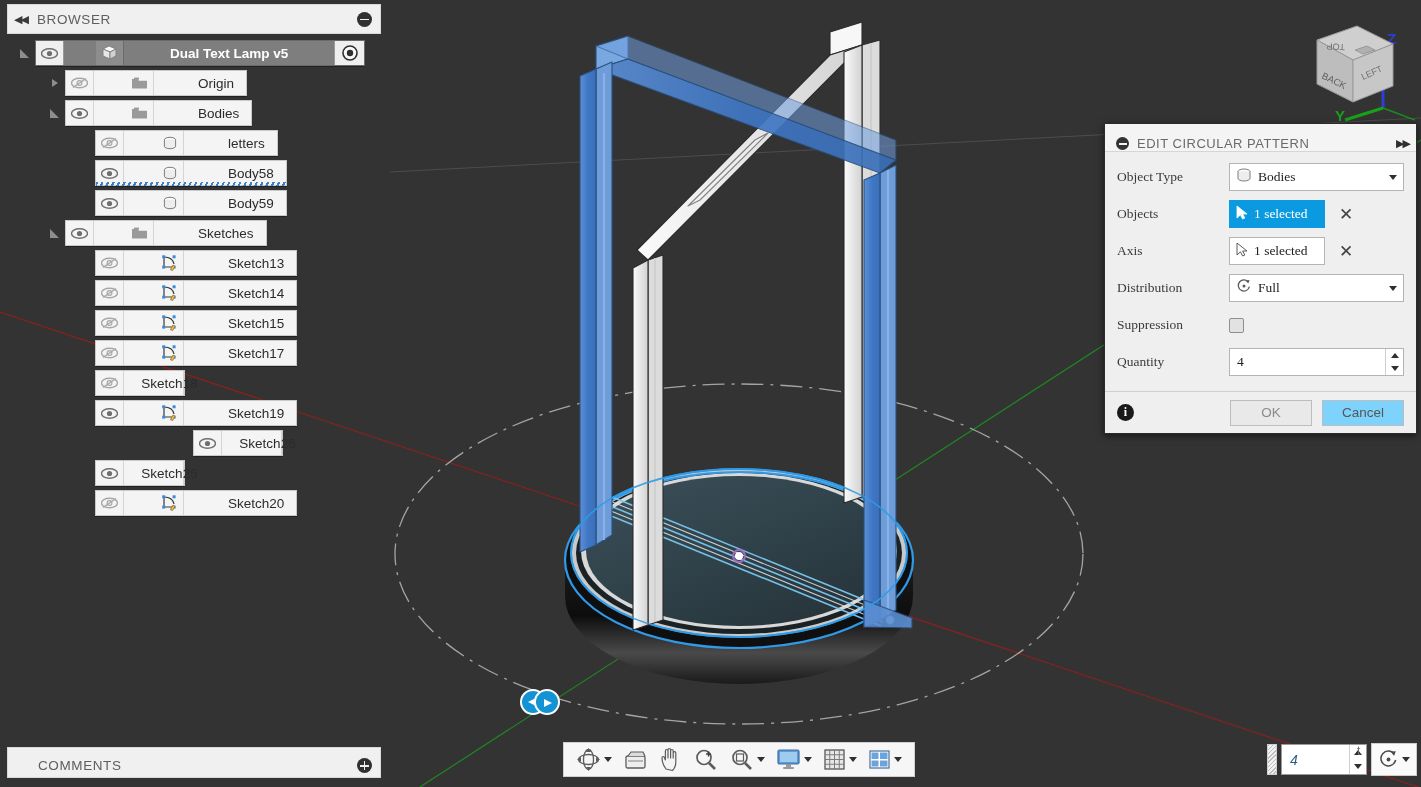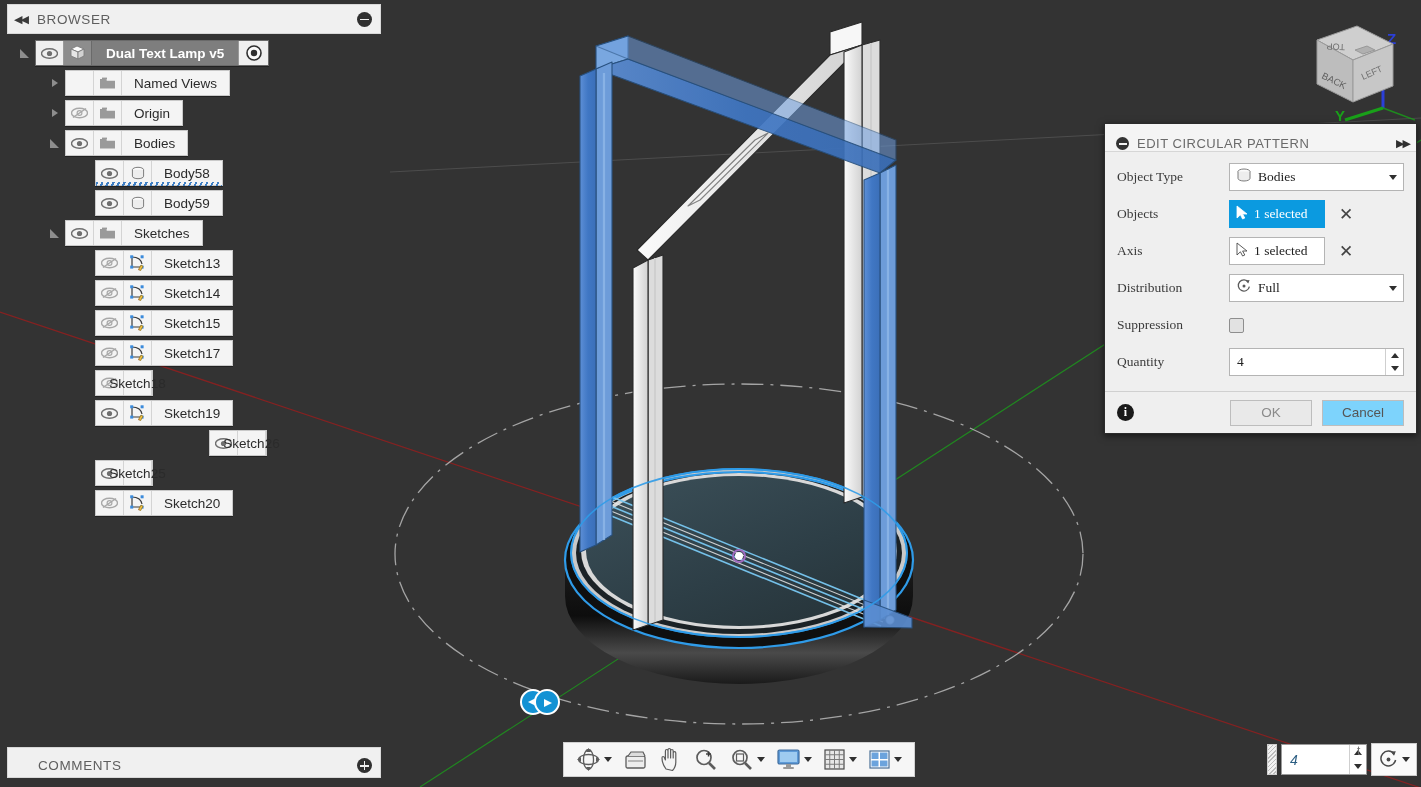--- a/index.html
+++ b/index.html
@@ -56,20 +56,21 @@
   }
   .twisty.open::after {
     content: ""; position: absolute; left: 1px; top: 2px;
     width: 0; height: 0;
     border-bottom: 9px solid #8e8e8e; border-right: 9px solid transparent;
   }
   .row-body {
     display: flex; align-items: stretch; height: 26px;
     background: #f4f4f4; border: 1px solid #c9c9c9;
     box-shadow: 0 1px 0 rgba(0,0,0,.35);
+    gap: 32px;
   }
   .cell-eye, .cell-icon {
     width: 28px; display: flex; align-items: center; justify-content: center;
     border-right: 1px solid #d4d4d4; flex: 0 0 auto;
   }
   .row-label { display: flex; align-items: center; padding: 0 12px; color: #2b2b2b; white-space: nowrap; }
   .root-row .row-body { background: #7e7e7e; border-color: #6a6a6a; }
   .root-row .row-label { color: #ffffff; font-weight: bold; padding: 0 14px; }
   .root-row .cell-eye { background: #efefef; border-right: 1px solid #9a9a9a; }
   .root-row .cell-icon { background: #8d8d8d; border-right: 1px solid #6a6a6a; }
@@ -350,33 +351,20 @@
                 <circle cx="8" cy="8" r="3.2" fill="#2f2f2f"></circle>
               </svg>
           </span>
         </div>
       </div>
 
       <div id="tree-children">
           <div class="tree-row" style="margin-left: 42px;">
             <span class="twisty closed"></span>
             <div class="row-body">
-              <span class="cell-eye"></span>
-              <span class="cell-icon">
-                <svg width="17" height="14" viewBox="0 0 17 14">
-                  <path d="M1,3 L6.5,3 L8,4.8 L16,4.8 L16,12.5 L1,12.5 Z" fill="#9a9a9a"></path>
-                  <rect x="3" y="1.6" width="5" height="2" fill="#9a9a9a"></rect>
-                </svg>
-              </span>
-              <span class="row-label">Named Views</span>
-            </div>
-          </div>
-          <div class="tree-row" style="margin-left: 42px;">
-            <span class="twisty closed"></span>
-            <div class="row-body">
               <span class="cell-eye">
                 <svg width="17" height="12" viewBox="0 0 17 12">
                   <ellipse cx="8.5" cy="6" rx="8" ry="4.7" fill="none" stroke="#a8a8a8" stroke-width="1.4"></ellipse>
                   <circle cx="8.5" cy="6" r="2.4" fill="none" stroke="#a8a8a8" stroke-width="1.2"></circle>
                   <line x1="2" y1="10.5" x2="15" y2="1.5" stroke="#a8a8a8" stroke-width="1.5"></line>
                 </svg>
               </span>
               <span class="cell-icon">
                 <svg width="17" height="14" viewBox="0 0 17 14">
                   <path d="M1,3 L6.5,3 L8,4.8 L16,4.8 L16,12.5 L1,12.5 Z" fill="#9a9a9a"></path>
@@ -395,20 +383,39 @@
                   <circle cx="8.5" cy="5.5" r="2.6" fill="#6f6f6f"></circle>
                 </svg>
               </span>
               <span class="cell-icon">
                 <svg width="17" height="14" viewBox="0 0 17 14">
                   <path d="M1,3 L6.5,3 L8,4.8 L16,4.8 L16,12.5 L1,12.5 Z" fill="#9a9a9a"></path>
                   <rect x="3" y="1.6" width="5" height="2" fill="#9a9a9a"></rect>
                 </svg>
               </span>
               <span class="row-label">Bodies</span>
+            </div>
+          </div>
+          <div class="tree-row" style="margin-left: 72px;">
+            <span class="twisty"></span>
+            <div class="row-body">
+              <span class="cell-eye">
+                <svg width="17" height="12" viewBox="0 0 17 12">
+                  <ellipse cx="8.5" cy="6" rx="8" ry="4.7" fill="none" stroke="#a8a8a8" stroke-width="1.4"></ellipse>
+                  <circle cx="8.5" cy="6" r="2.4" fill="none" stroke="#a8a8a8" stroke-width="1.2"></circle>
+                  <line x1="2" y1="10.5" x2="15" y2="1.5" stroke="#a8a8a8" stroke-width="1.5"></line>
+                </svg>
+              </span>
+              <span class="cell-icon">
+                <svg width="16" height="15" viewBox="0 0 16 15">
+                  <ellipse cx="8" cy="3.8" rx="5.6" ry="2.5" fill="#fbfbfb" stroke="#7d7d7d" stroke-width="1"></ellipse>
+                  <path d="M2.4,3.8 L2.4,10.2 A5.6,2.5 0 0 0 13.6,10.2 L13.6,3.8" fill="#ededed" stroke="#7d7d7d" stroke-width="1"></path>
+                </svg>
+              </span>
+              <span class="row-label">letters</span>
             </div>
           </div>
           <div class="tree-row" style="margin-left: 72px;">
             <span class="twisty"></span>
             <div class="row-body sel-underline">
               <span class="cell-eye">
                 <svg width="17" height="11" viewBox="0 0 17 11">
                   <ellipse cx="8.5" cy="5.5" rx="8" ry="4.7" fill="none" stroke="#6f6f6f" stroke-width="1.5"></ellipse>
                   <circle cx="8.5" cy="5.5" r="2.6" fill="#6f6f6f"></circle>
                 </svg>

